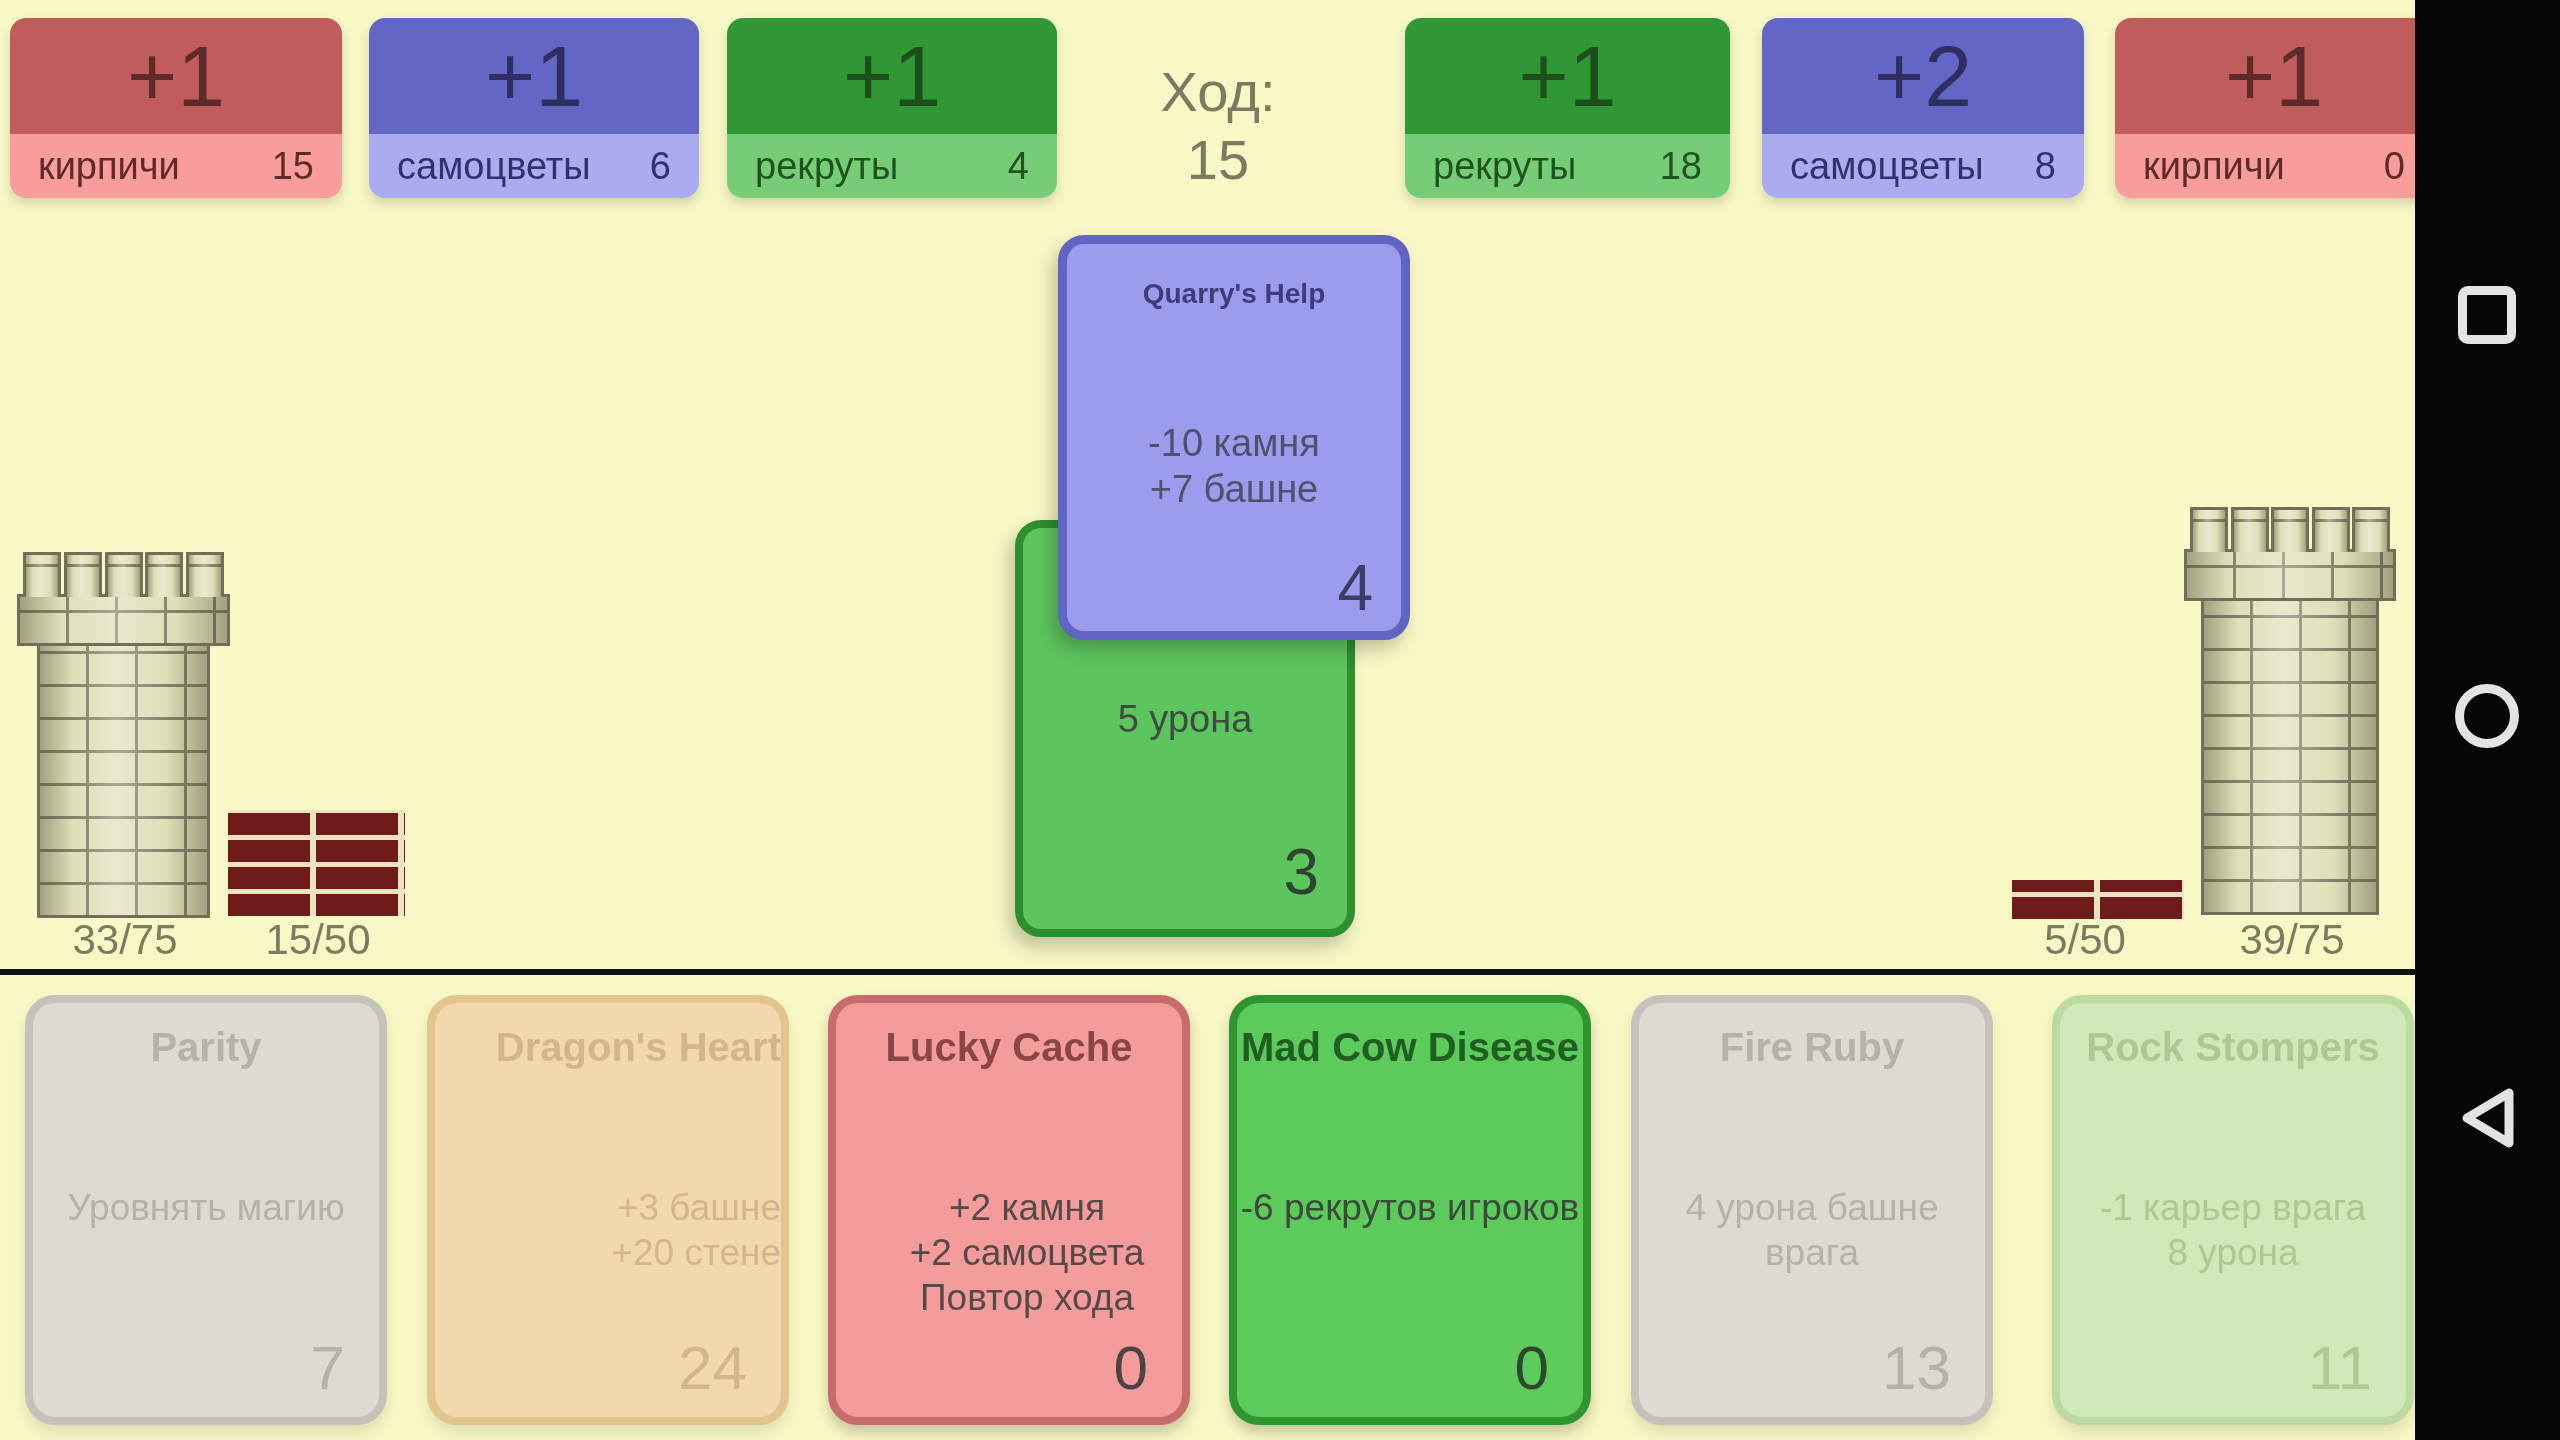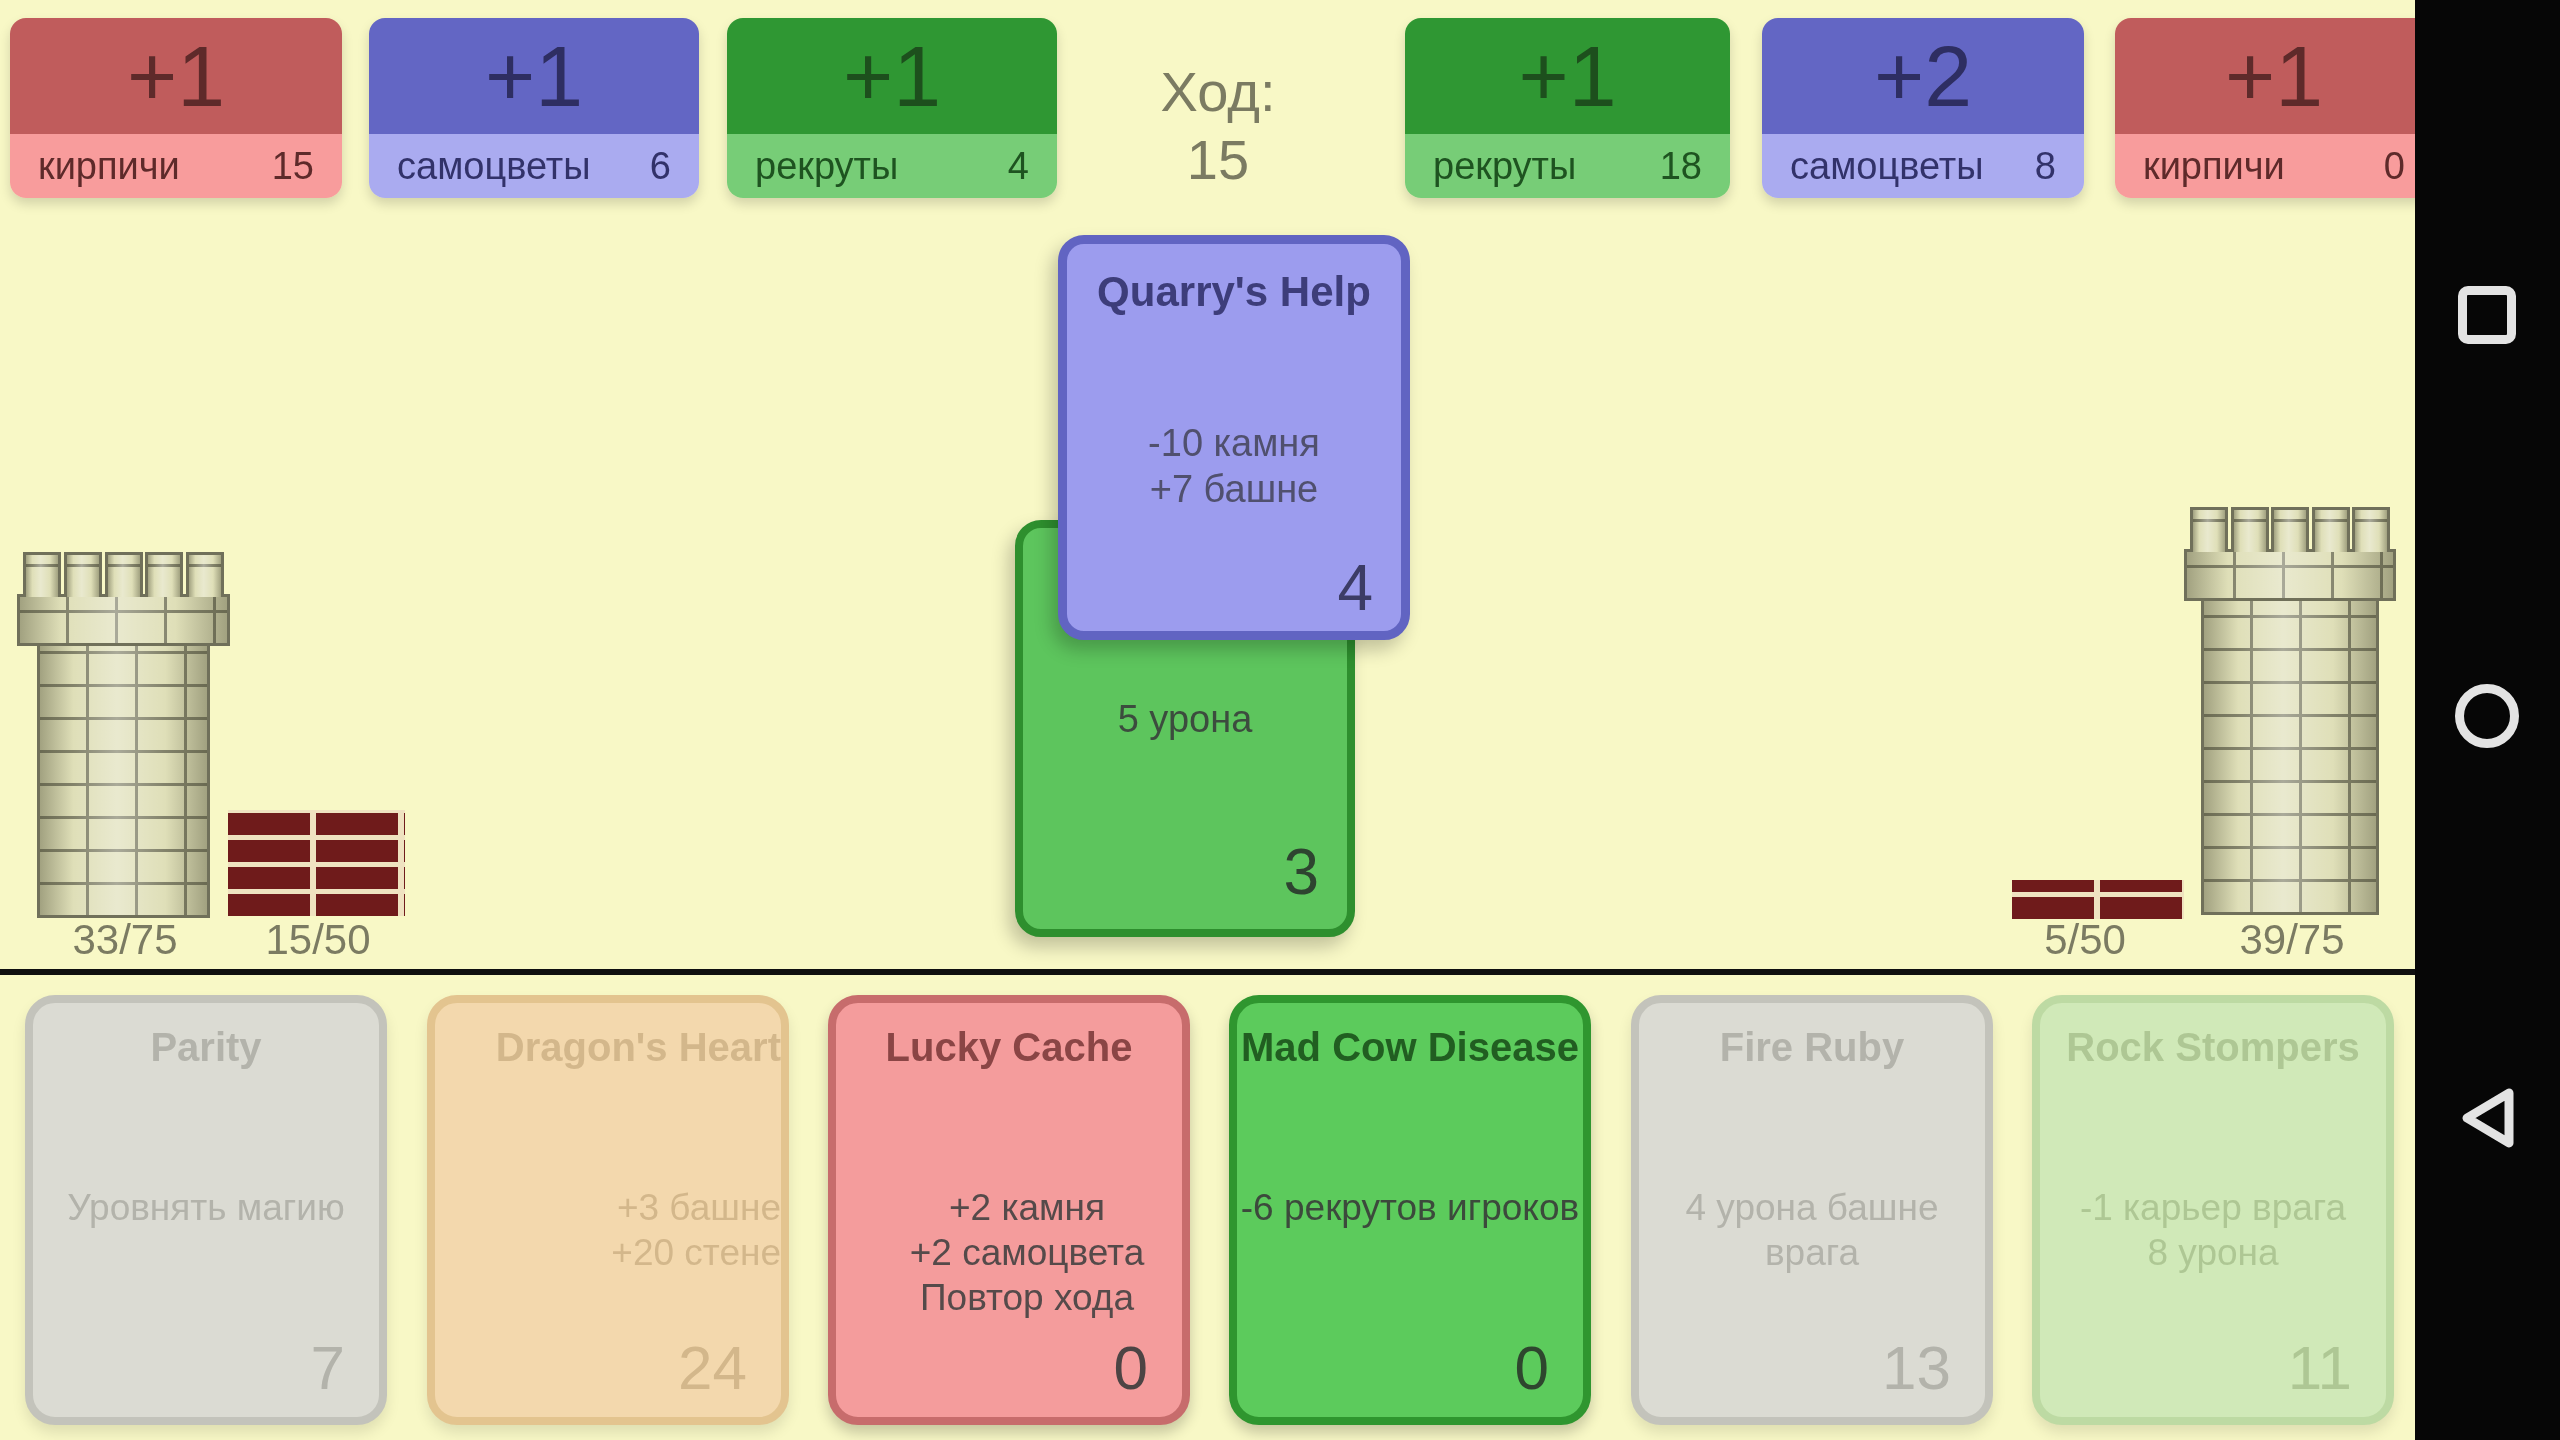--- a/index.html
+++ b/index.html
@@ -55,21 +55,21 @@
       repeating-linear-gradient(90deg, transparent 0 82px, #efe2c0 82px 88px);
   }
 
   
   .played-card{position:absolute;border-radius:26px;box-sizing:border-box;
     box-shadow:-6px 10px 18px rgba(0,0,0,.22);}
   .pc-green{left:1015px;top:520px;width:340px;height:417px;
     background:#5dc55d;border:8px solid #2e8f2e;z-index:1;}
   .pc-blue{left:1058px;top:235px;width:352px;height:405px;
     background:#9c9cee;border:9px solid #6164c2;z-index:2;}
-  .pc-title{margin-top:24px;text-align:center;font-size:42px;font-weight:bold;color:#3d3d7a;}
+  .pc-title{margin-top:34px;text-align:center;font-size:28px;font-weight:bold;color:#3d3d7a;}
   .pc-body{position:absolute;top:176px;left:0;width:100%;text-align:center;
     font-size:38px;line-height:46px;}
   .pc-blue .pc-body{color:#50506e;}
   .pc-green .pc-body{color:#3c4c3e;top:168px;}
   .pc-cost{position:absolute;right:28px;font-size:64px;}
   .pc-blue .pc-cost{bottom:6px;color:#3c3c66;}
   .pc-green .pc-cost{bottom:20px;color:#2e4430;}
 
   
   .hand-card{position:absolute;top:995px;width:362px;height:430px;border-radius:30px;
@@ -84,21 +84,21 @@
   .hc-tan{background:#f3d8ad;border-color:#e3c48f;}
   .hc-tan .hc-title,.hc-tan .hc-body,.hc-tan .hc-cost{color:#d3b78b;text-align:right;}
   .hc-red{background:#f49c9c;border-color:#c76c6c;box-shadow:0 8px 14px rgba(0,0,0,.20);}
   .hc-red .hc-title{color:#8a4545;}
   .hc-red .hc-body{color:#554a4a;padding-left:18px;}
   .hc-red .hc-cost{color:#4c4444;}
   .hc-greenA{background:#5ccb5c;border-color:#2f962f;box-shadow:0 8px 14px rgba(0,0,0,.20);}
   .hc-greenA .hc-title{color:#215e21;}
   .hc-greenA .hc-body{color:#3c4a3c;}
   .hc-greenA .hc-cost{color:#2e462e;}
-  .hc-lgreen{background:#d0e9b8;border-color:#bddaa3;}
+  .hc-lgreen{background:#d0e9b8;border-color:#bddaa3;margin-left:20px;}
   .hc-lgreen .hc-title,.hc-lgreen .hc-body,.hc-lgreen .hc-cost{color:#aec794;}
 
   
   .navbar{position:absolute;right:0;top:0;width:145px;height:1440px;background:#060606;z-index:10;}
   .nav-square{position:absolute;left:43px;top:286px;width:58px;height:58px;
     border:9px solid #e3e3e3;border-radius:10px;box-sizing:border-box;}
   .nav-circle{position:absolute;left:40px;top:684px;width:64px;height:64px;
     border:9px solid #e3e3e3;border-radius:50%;box-sizing:border-box;}
   .nav-back{position:absolute;left:41px;top:1085px;}
 </style>

